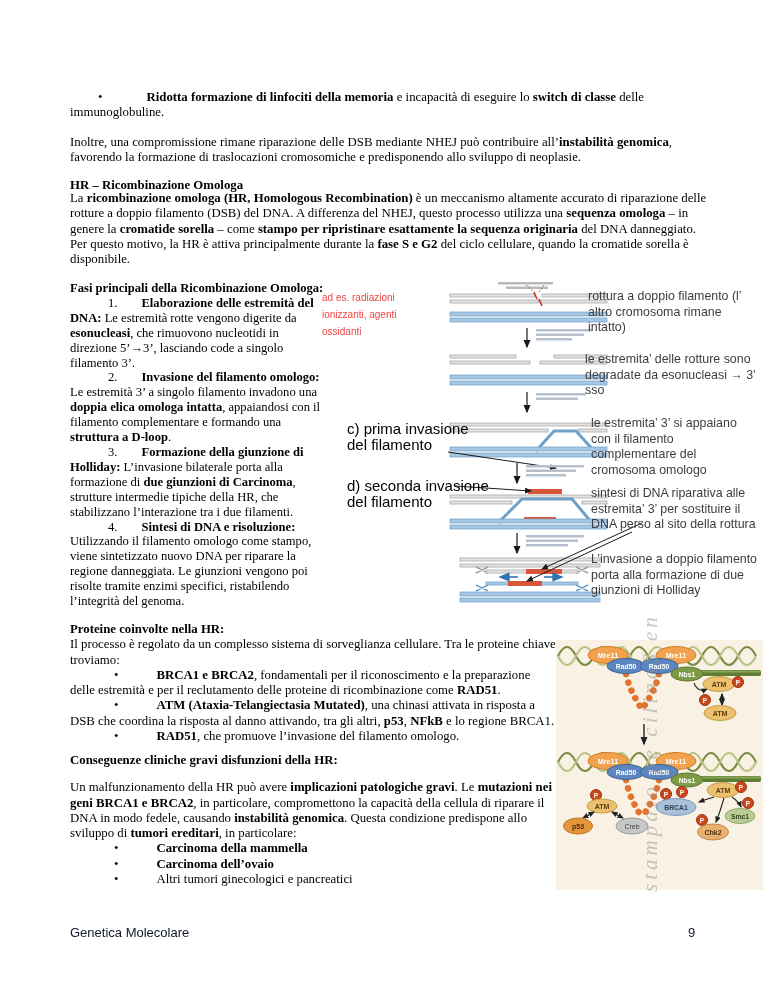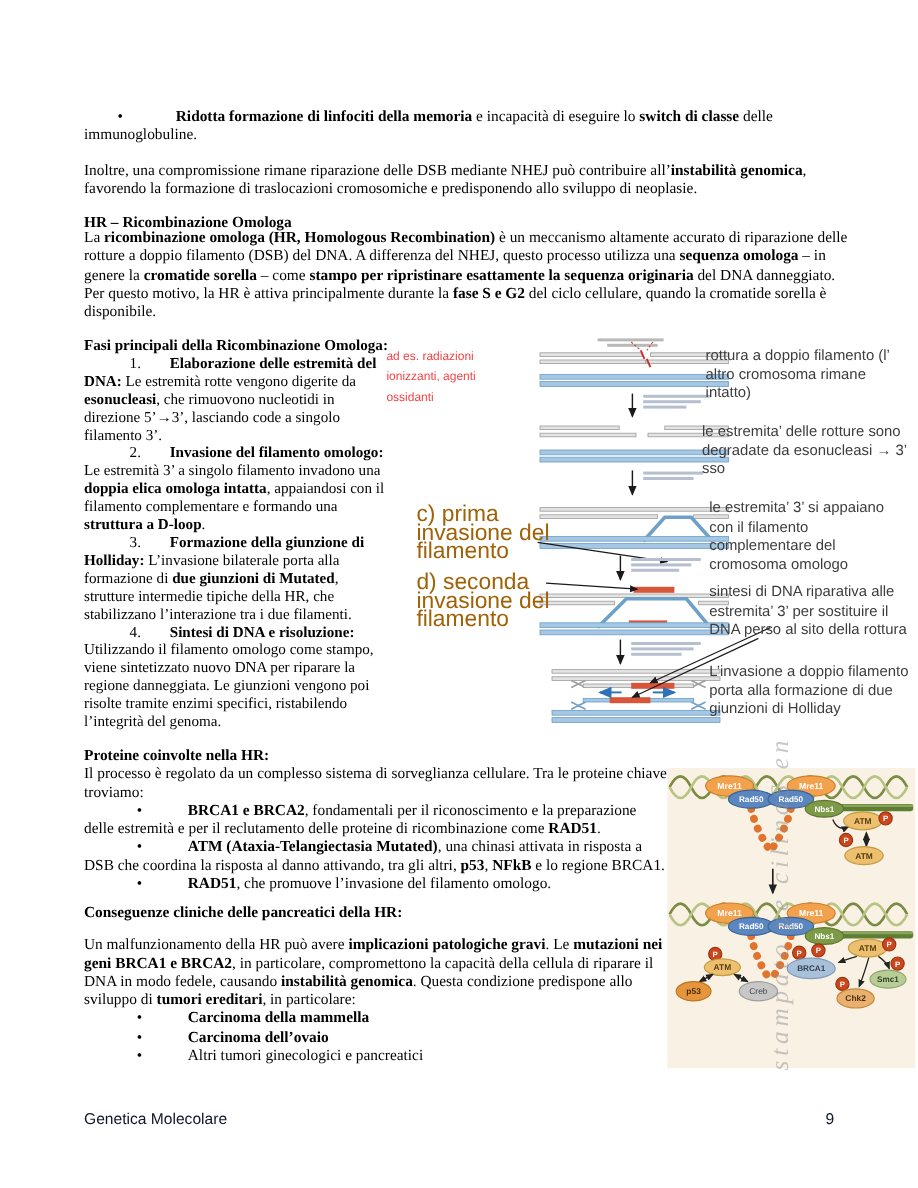--- a/index.html
+++ b/index.html
@@ -4,21 +4,21 @@
 <style>
   html,body{margin:0;padding:0}
   body{width:765px;height:990px;position:relative;background:#ffffff;overflow:hidden;
        font-family:"Liberation Serif",serif;color:#000}
   .abs{position:absolute}
   .serif{font-size:12.8px;line-height:15.3px}
   .serif p{margin:0}
   .h{font-weight:bold}
   .sans{font-family:"Liberation Sans","DejaVu Sans",sans-serif}
   .cap{font-size:12.4px;line-height:15.6px;color:#3d3d3d}
-  .bluelab{font-size:19px;line-height:15.6px;color:#a16207}
+  .bluelab{font-size:15px;line-height:15.6px;color:#000000}
   .colL{font-size:12.6px;line-height:14.9px;width:256px}
   .colL p{margin:0}
   .blk p{margin:0}
   .gap-top{margin-top:12px !important}
   .footer{font-family:"Liberation Sans",sans-serif;font-size:13px;color:#0f172a}
   .wm{writing-mode:vertical-rl;transform:rotate(180deg);font-style:italic;font-size:21px;
       letter-spacing:4px;color:rgba(145,145,145,0.5);font-family:"Liberation Serif",serif;
       white-space:nowrap;z-index:5}
   svg{display:block}
 </style>
@@ -30,21 +30,21 @@
 <div class="abs serif" style="left:70px;top:135px;width:636px"><span>Inoltre, una compromissione rimane riparazione delle DSB mediante NHEJ può contribuire all’</span><b>instabilità genomica</b><span>, favorendo la formazione di traslocazioni cromosomiche e predisponendo allo sviluppo di neoplasie.</span></div>
 
 <div class="abs serif h" style="left:70px;top:178px">HR – Ricombinazione Omologa</div>
 
 <div class="abs serif" style="left:70px;top:191px;width:640px"><span>La </span><b>ricombinazione omologa (HR, Homologous Recombination)</b><span> è un meccanismo altamente accurato di riparazione delle rotture a doppio filamento (DSB) del DNA. A differenza del NHEJ, questo processo utilizza una </span><b>sequenza omologa</b><span> – in genere la </span><b>cromatide sorella</b><span> – come </span><b>stampo per ripristinare esattamente la sequenza originaria</b><span> del DNA danneggiato. Per questo motivo, la HR è attiva principalmente durante la </span><b>fase S e G2</b><span> del ciclo cellulare, quando la cromatide sorella è disponibile.</span></div>
 
 <div class="abs colL" style="left:70px;top:281px">
   <div class="h">Fasi principali della Ricombinazione Omologa:</div>
   <p><span style="display: inline-block; width: 38px;"></span><span>1.</span><span style="display: inline-block; width: 24px;"></span><b>Elaborazione delle estremità del DNA:</b><span> Le estremità rotte vengono digerite da </span><b>esonucleasi</b><span>, che rimuovono nucleotidi in direzione 5’→3’, lasciando code a singolo filamento 3’.</span></p>
   <p><span style="display: inline-block; width: 38px;"></span><span>2.</span><span style="display: inline-block; width: 24px;"></span><b>Invasione del filamento omologo:</b><span> Le estremità 3’ a singolo filamento invadono una </span><b>doppia elica omologa intatta</b><span>, appaiandosi con il filamento complementare e formando una </span><b>struttura a D-loop</b><span>.</span></p>
-  <p><span style="display: inline-block; width: 38px;"></span><span>3.</span><span style="display: inline-block; width: 24px;"></span><b>Formazione della giunzione di Holliday:</b><span> L’invasione bilaterale porta alla formazione di </span><b>due giunzioni di Mutated</b><span>, strutture intermedie tipiche della HR, che stabilizzano l’interazione tra i due filamenti.</span></p>
+  <p><span style="display: inline-block; width: 38px;"></span><span>3.</span><span style="display: inline-block; width: 24px;"></span><b>Formazione della giunzione di Holliday:</b><span> L’invasione bilaterale porta alla formazione di </span><b>due giunzioni di Carcinoma</b><span>, strutture intermedie tipiche della HR, che stabilizzano l’interazione tra i due filamenti.</span></p>
   <p><span style="display: inline-block; width: 38px;"></span><span>4.</span><span style="display: inline-block; width: 24px;"></span><b>Sintesi di DNA e risoluzione:</b><span> Utilizzando il filamento omologo come stampo, viene sintetizzato nuovo DNA per riparare la regione danneggiata. Le giunzioni vengono poi risolte tramite enzimi specifici, ristabilendo l’integrità del genoma.</span></p>
 </div>
 
 <svg class="abs" style="left:330px;top:280px" width="435" height="345" viewBox="0 0 435 345">
   <defs>
     <marker id="mkB" markerWidth="8" markerHeight="8" refX="6" refY="3" orient="auto">
       <path d="M0,0 L7,3 L0,6 Z" fill="#1a1a1a"></path>
     </marker>
     <marker id="mkBlue" markerWidth="8" markerHeight="8" refX="6" refY="3" orient="auto">
       <path d="M0,0 L7,3 L0,6 Z" fill="#2e74b5"></path>
@@ -155,21 +155,21 @@
 
 <div class="abs serif blk" style="left:70px;top:622px;width:486px">
   <div class="h">Proteine coinvolte nella HR:</div>
   <p>Il processo è regolato da un complesso sistema di sorveglianza cellulare. Tra le proteine chiave troviamo:</p>
   <p><span style="display: inline-block; width: 44px;"></span><span>•</span><span style="display: inline-block; width: 38px;"></span><b>BRCA1 e BRCA2</b><span>, fondamentali per il riconoscimento e la preparazione delle estremità e per il reclutamento delle proteine di ricombinazione come </span><b>RAD51</b><span>.</span></p>
   <p><span style="display: inline-block; width: 44px;"></span><span>•</span><span style="display: inline-block; width: 38px;"></span><b>ATM (Ataxia-Telangiectasia Mutated)</b><span>, una chinasi attivata in risposta a DSB che coordina la risposta al danno attivando, tra gli altri, </span><b>p53</b><span>, </span><b>NFkB</b><span> e lo regione BRCA1.</span></p>
   <p><span style="display: inline-block; width: 44px;"></span><span>•</span><span style="display: inline-block; width: 38px;"></span><b>RAD51</b><span>, che promuove l’invasione del filamento omologo.</span></p>
 </div>
 
 <div class="abs serif blk" style="left:70px;top:753px;width:495px">
-  <div class="h">Conseguenze cliniche delle pancreatici della HR:</div>
+  <div class="h">Conseguenze cliniche gravi disfunzioni della HR:</div>
   <p class="gap-top"><span>Un malfunzionamento della HR può avere </span><b>implicazioni patologiche gravi</b><span>. Le </span><b>mutazioni nei geni BRCA1 e BRCA2</b><span>, in particolare, compromettono la capacità della cellula di riparare il DNA in modo fedele, causando </span><b>instabilità genomica</b><span>. Questa condizione predispone allo sviluppo di </span><b>tumori ereditari</b><span>, in particolare:</span></p>
   <p><span style="display: inline-block; width: 44px;"></span><span>•</span><span style="display: inline-block; width: 38px;"></span><b>Carcinoma della mammella</b></p>
   <p><span style="display: inline-block; width: 44px;"></span><span>•</span><span style="display: inline-block; width: 38px;"></span><b>Carcinoma dell’ovaio</b></p>
   <p><span style="display: inline-block; width: 44px;"></span><span>•</span><span style="display: inline-block; width: 38px;"></span><span>Altri tumori ginecologici e pancreatici</span></p>
 </div>
 
 <svg class="abs" style="left:556px;top:640px" width="207" height="250" viewBox="0 0 207 250">
   <defs>
     <marker id="mkD" markerWidth="7" markerHeight="7" refX="5" refY="2.5" orient="auto">
       <path d="M0,0 L6,2.5 L0,5 Z" fill="#222"></path>

